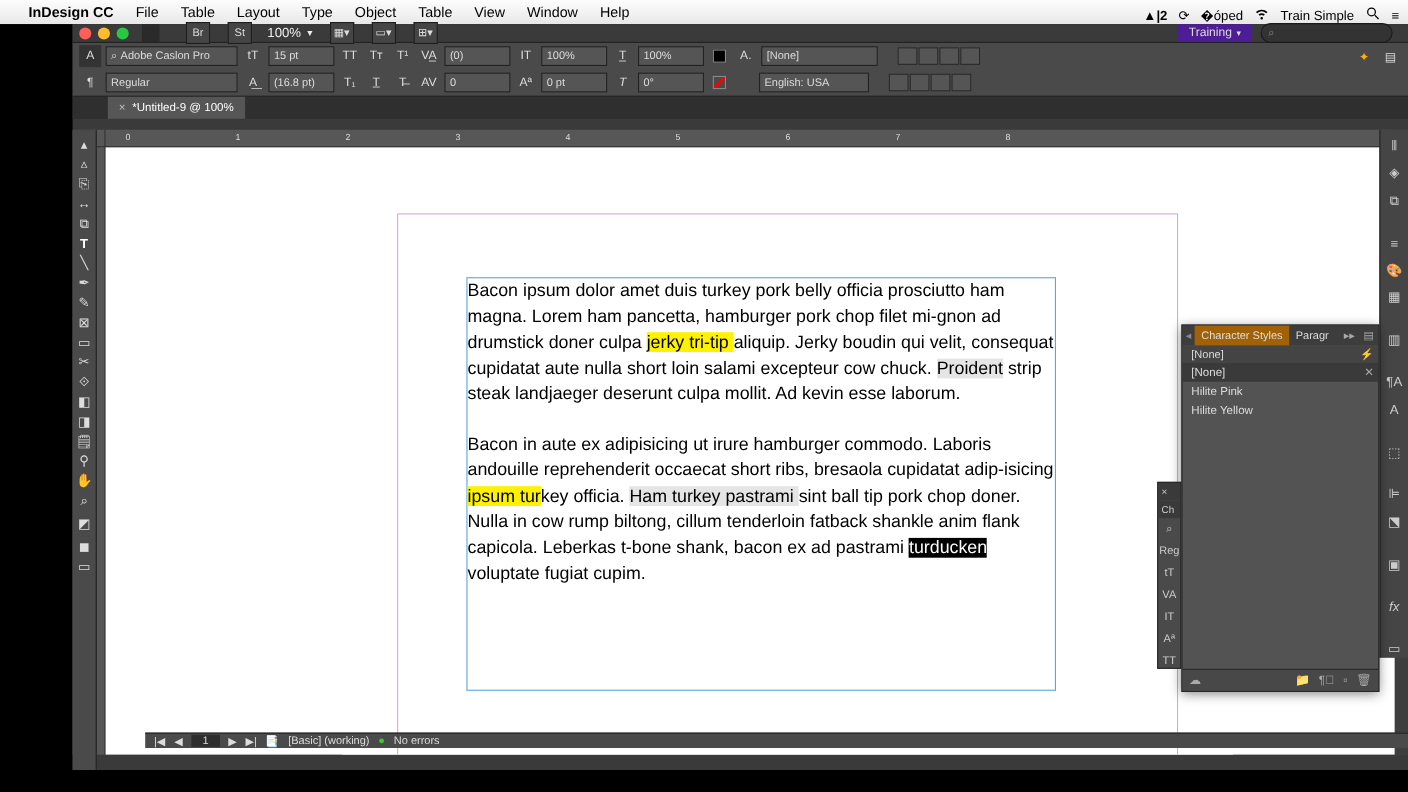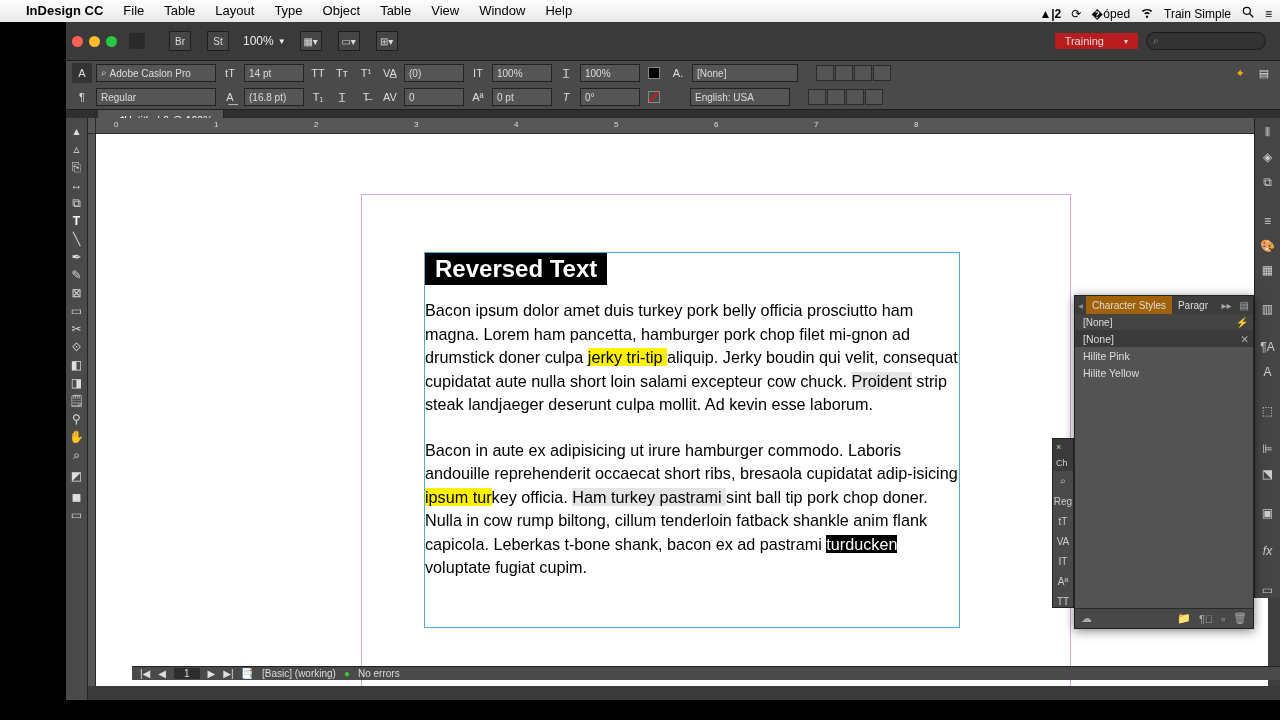--- a/index.html
+++ b/index.html
@@ -4,21 +4,21 @@
 <style>
 *{margin:0;padding:0;box-sizing:border-box;font-family:"Lucida Grande","Helvetica Neue",Arial,sans-serif;-webkit-font-smoothing:antialiased}
 body{background:#000;width:1280px;height:720px;overflow:hidden;position:relative}
 .mac-menubar{height:22px;background:linear-gradient(#fdfdfd,#e8e8e8);display:flex;align-items:flex-end;font-size:13px;color:#000;padding:0 8px;gap:0}
 .mac-menubar .apple{font-size:15px;margin-right:8px}
 .mac-menubar .item{padding:0 10px;line-height:22px}
 .mac-menubar .app-name{font-weight:bold}
 .mac-menubar .spacer{flex:1}
 .mac-menubar .right{display:flex;align-items:center;gap:10px;font-size:12px}
 .app-frame{position:absolute;left:66px;top:22px;right:0;bottom:20px;background:#3a3a3a}
-.traffic-bar{height:38px;background:#3a3a3a;display:flex;align-items:center;padding:0 6px;gap:6px}
+.traffic-bar{height:16px;background:#3a3a3a;display:flex;align-items:center;padding:0 6px;gap:6px}
 .traffic-light{width:11px;height:11px;border-radius:50%}
 .tl-red{background:#ff5f57}
 .tl-yel{background:#febc2e}
 .tl-grn{background:#28c840}
 .id-logo{width:16px;height:16px;background:#2a2a2a;margin-left:6px}
 .toolbar-btn{height:20px;min-width:22px;border:1px solid #1e1e1e;background:#454545;display:flex;align-items:center;justify-content:center;font-size:10px;color:#ddd}
 .zoom-sel{color:#eee;font-size:12px;padding:0 8px;display:flex;align-items:center;gap:4px}
 .control-bar{height:50px;background:#4a4a4a;border-top:1px solid #1f1f1f;border-bottom:1px solid #1f1f1f;display:flex;flex-direction:column}
 .ctrl-row{flex:1;display:flex;align-items:center;padding:0 6px;gap:4px}
 .ctrl-icon{width:20px;height:20px;display:flex;align-items:center;justify-content:center;color:#ddd;font-size:11px}
@@ -57,21 +57,21 @@
 .panel-body{font-size:10.5px;color:#ddd}
 .style-row{height:17px;display:flex;align-items:center;padding-left:8px}
 .style-row.header{background:#444;height:16px;font-size:10px}
 .style-row.sel{background:#3a3a3a}
 .style-row .x{margin-left:auto;margin-right:4px;color:#aaa}
 .panel-footer{position:absolute;bottom:0;left:0;right:0;height:20px;background:#484848;border-top:1px solid #2a2a2a;display:flex;align-items:center;justify-content:flex-end;gap:8px;padding:0 6px;color:#aaa;font-size:11px}
 .mini-panel{position:absolute;right:206px;top:438px;width:22px;height:170px;background:#4a4a4a;border:1px solid #222}
 .mini-panel .mp-head{height:16px;background:#3a3a3a;color:#ccc;font-size:9px;display:flex;align-items:center;padding-left:3px}
 .mini-panel .mp-i{height:20px;color:#ccc;font-size:10px;display:flex;align-items:center;justify-content:center}
 .status-bar{position:absolute;left:66px;right:0;bottom:20px;height:14px;background:#4a4a4a;border-top:1px solid #222;display:flex;align-items:center;font-size:10px;color:#ddd;gap:8px;padding-left:8px}
-.workspace-btn{background:#b91c1c;color:#ddd;font-size:11px;padding:2px 10px;display:flex;align-items:center;gap:20px}
+.workspace-btn{background:#4c1d95;color:#ddd;font-size:11px;padding:2px 10px;display:flex;align-items:center;gap:4px}
 .search-box{width:120px;height:18px;background:#333;border:1px solid #1a1a1a;border-radius:9px;display:flex;align-items:center;padding-left:6px;color:#888;font-size:10px}
 .hdr-right{margin-left:auto;display:flex;align-items:center;gap:8px;padding-right:8px}
 .align-btns{display:flex;gap:1px}
 .align-btns .ab{width:18px;height:16px;background:#555;border:1px solid #2a2a2a}
 .caret{font-size:8px}
 svg.ico{width:14px;height:14px}
 .black-bar-left{position:absolute;left:0;top:22px;width:66px;bottom:0;background:#000}
 .black-bar-bottom{position:absolute;left:0;right:0;bottom:0;height:20px;background:#000}
 </style>
 </head>
@@ -145,21 +145,21 @@
   </div>
 
   <div class="control-bar">
     <div class="ctrl-row">
       <div class="ctrl-icon" style="background:#333">A</div>
       <div class="combo wide">
           <span style="margin-right:3px">⌕</span>
           <span>Adobe Caslon Pro</span>
         </div>
       <div class="ctrl-icon">tT</div>
-      <div class="combo mid">14 pt</div>
+      <div class="combo mid">15 pt</div>
       <div class="ctrl-icon">TT</div>
       <div class="ctrl-icon">Tᴛ</div>
       <div class="ctrl-icon">T¹</div>
       <div class="ctrl-icon">VA̲</div>
       <div class="combo mid">(0)</div>
       <div class="ctrl-icon">IT</div>
       <div class="combo mid">100%</div>
       <div class="ctrl-icon">T̲</div>
       <div class="combo mid">100%</div>
       <div class="ctrl-icon" style="position:relative">
@@ -228,21 +228,20 @@
       <span class="tick" style="left:618px">6</span>
       <span class="tick" style="left:718px">7</span>
       <span class="tick" style="left:818px">8</span>
     </div>
     <div class="ruler-v"></div>
 
     <div class="pasteboard">
       <div class="page">
         <div class="margin-guide"></div>
         <div class="text-frame">
-          <span class="rev-text">Reversed Text</span>
           <div class="body">
             <p><span>Bacon ipsum dolor amet duis turkey pork belly officia prosciutto ham magna. Lorem ham pancetta, hamburger pork chop filet mi-gnon ad drumstick doner culpa </span><span class="hl-yellow">jerky tri-tip </span><span>aliquip. Jerky boudin qui velit, consequat cupidatat aute nulla short loin salami excepteur cow chuck. </span><span class="hl-pink">Proident</span><span> strip steak landjaeger deserunt culpa mollit. Ad kevin esse laborum.</span></p>
             <p><span>Bacon in aute ex adipisicing ut irure hamburger commodo. Laboris andouille reprehenderit occaecat short ribs, bresaola cupidatat adip-isicing </span><span class="hl-yellow">ipsum tur</span><span>key officia. </span><span class="hl-pink">Ham turkey pastrami </span><span>sint ball tip pork chop doner. Nulla in cow rump biltong, cillum tenderloin fatback shankle anim flank capicola. Leberkas t-bone shank, bacon ex ad pastrami </span><span class="sel-black">turducken</span><span> voluptate fugiat cupim.</span></p>
           </div>
         </div>
       </div>
     </div>
   </div>
 
   <div class="scrollbar-v">

